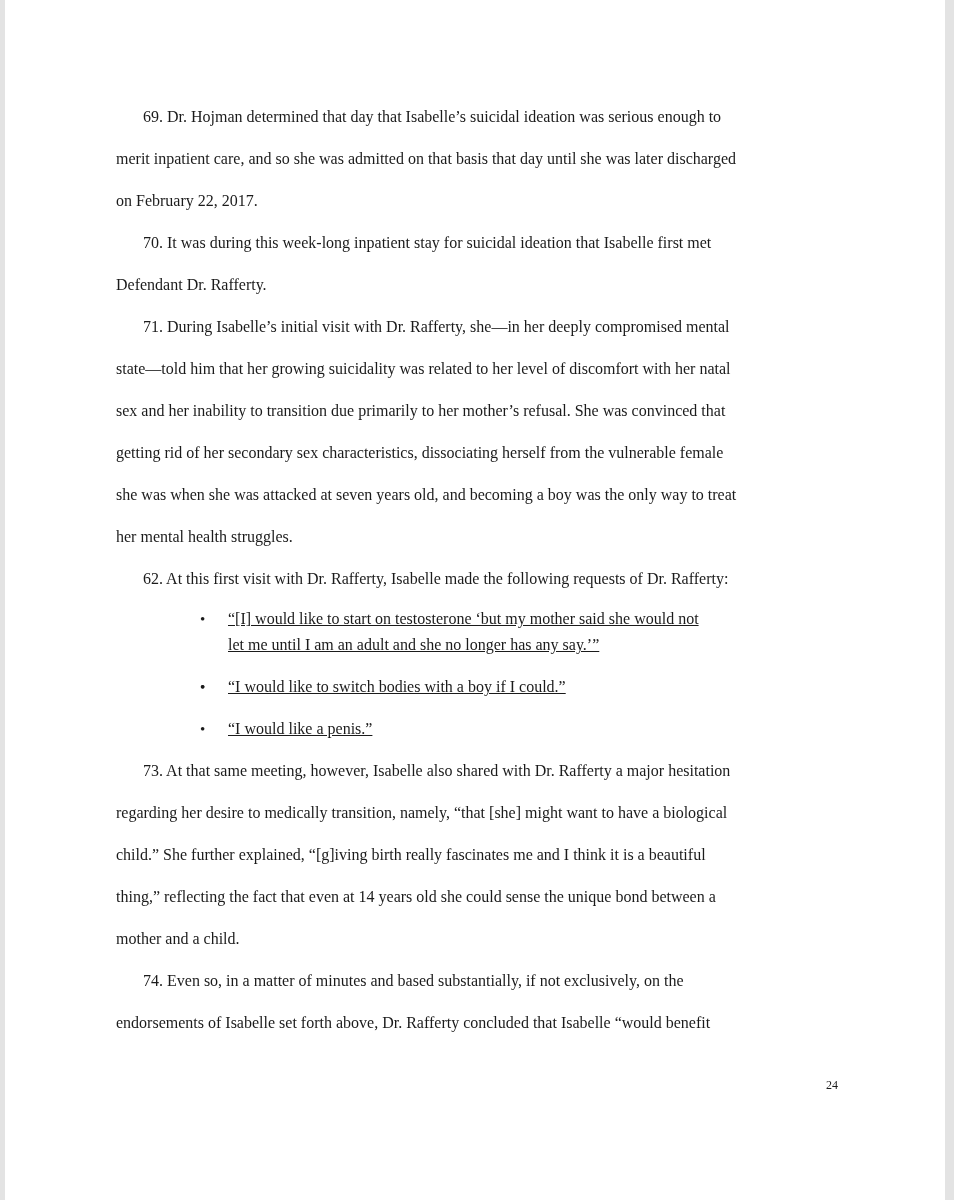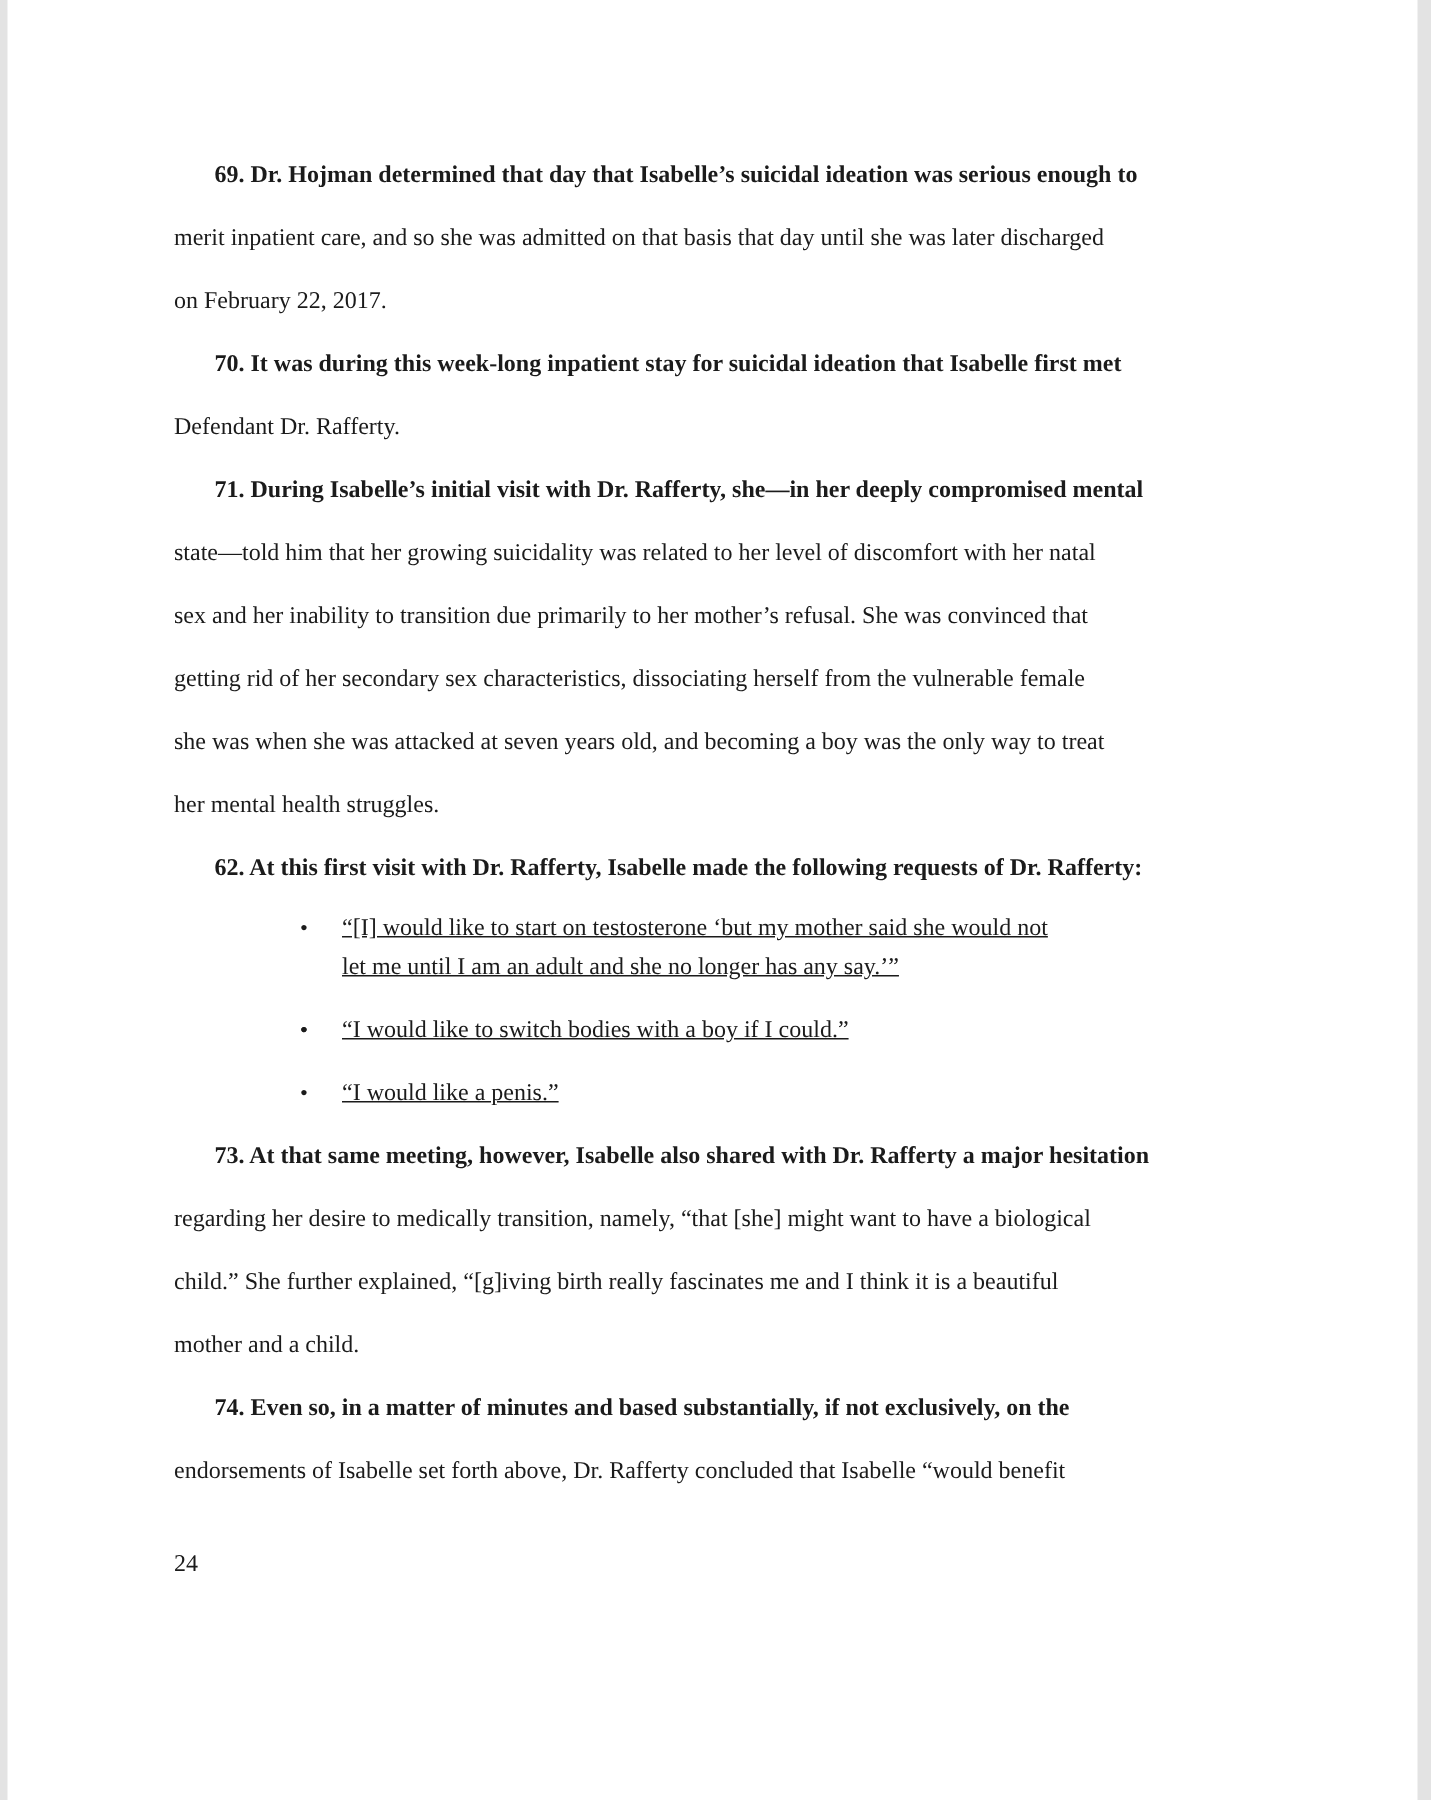--- a/index.html
+++ b/index.html
@@ -26,21 +26,21 @@
     left: 116px;
     top: 96px;
     width: 722px;
   }
   .ln {
     height: 42px;
     line-height: 42px;
     font-size: 16px;
     white-space: nowrap;
   }
-  .ln.indent { text-indent: 27px; font-weight: bold; }
+  .ln.indent { text-indent: 27px; }
   .bullet-list {
     margin-top: 6px;
     margin-bottom: 8px;
   }
   .bullet-item {
     position: relative;
     padding-left: 112px;
     margin-bottom: 16px;
     font-size: 16px;
     line-height: 26px;
@@ -49,22 +49,22 @@
   .bullet-dot {
     position: absolute;
     left: 84px;
     top: 0;
     font-size: 15px;
     line-height: 26px;
   }
   .bl { height: 26px; line-height: 26px; white-space: nowrap; text-decoration: underline; }
   .page-footer {
     margin-top: 20px;
-    text-align: left;
-    font-size: 16px;
+    text-align: right;
+    font-size: 12px;
     height: 42px;
     line-height: 42px;
   }
 </style>
 </head>
 <body>
 
 <div class="page">
   <div class="edge-strip left"></div>
   <div class="edge-strip right"></div>
@@ -111,20 +111,21 @@
       <div class="bullet-item">
         <span class="bullet-dot">•</span>
         <div class="bl">“I would like a penis.”</div>
       </div>
     </div>
 
     <div>
       <div class="ln indent">73. At that same meeting, however, Isabelle also shared with Dr. Rafferty a major hesitation</div>
       <div class="ln">regarding her desire to medically transition, namely, “that [she] might want to have a biological</div>
       <div class="ln">child.” She further explained, “[g]iving birth really fascinates me and I think it is a beautiful</div>
+      <div class="ln">thing,” reflecting the fact that even at 14 years old she could sense the unique bond between a</div>
       <div class="ln">mother and a child.</div>
     </div>
 
     <div>
       <div class="ln indent">74. Even so, in a matter of minutes and based substantially, if not exclusively, on the</div>
       <div class="ln">endorsements of Isabelle set forth above, Dr. Rafferty concluded that Isabelle “would benefit</div>
     </div>
 
     <div class="page-footer">24</div>
 

